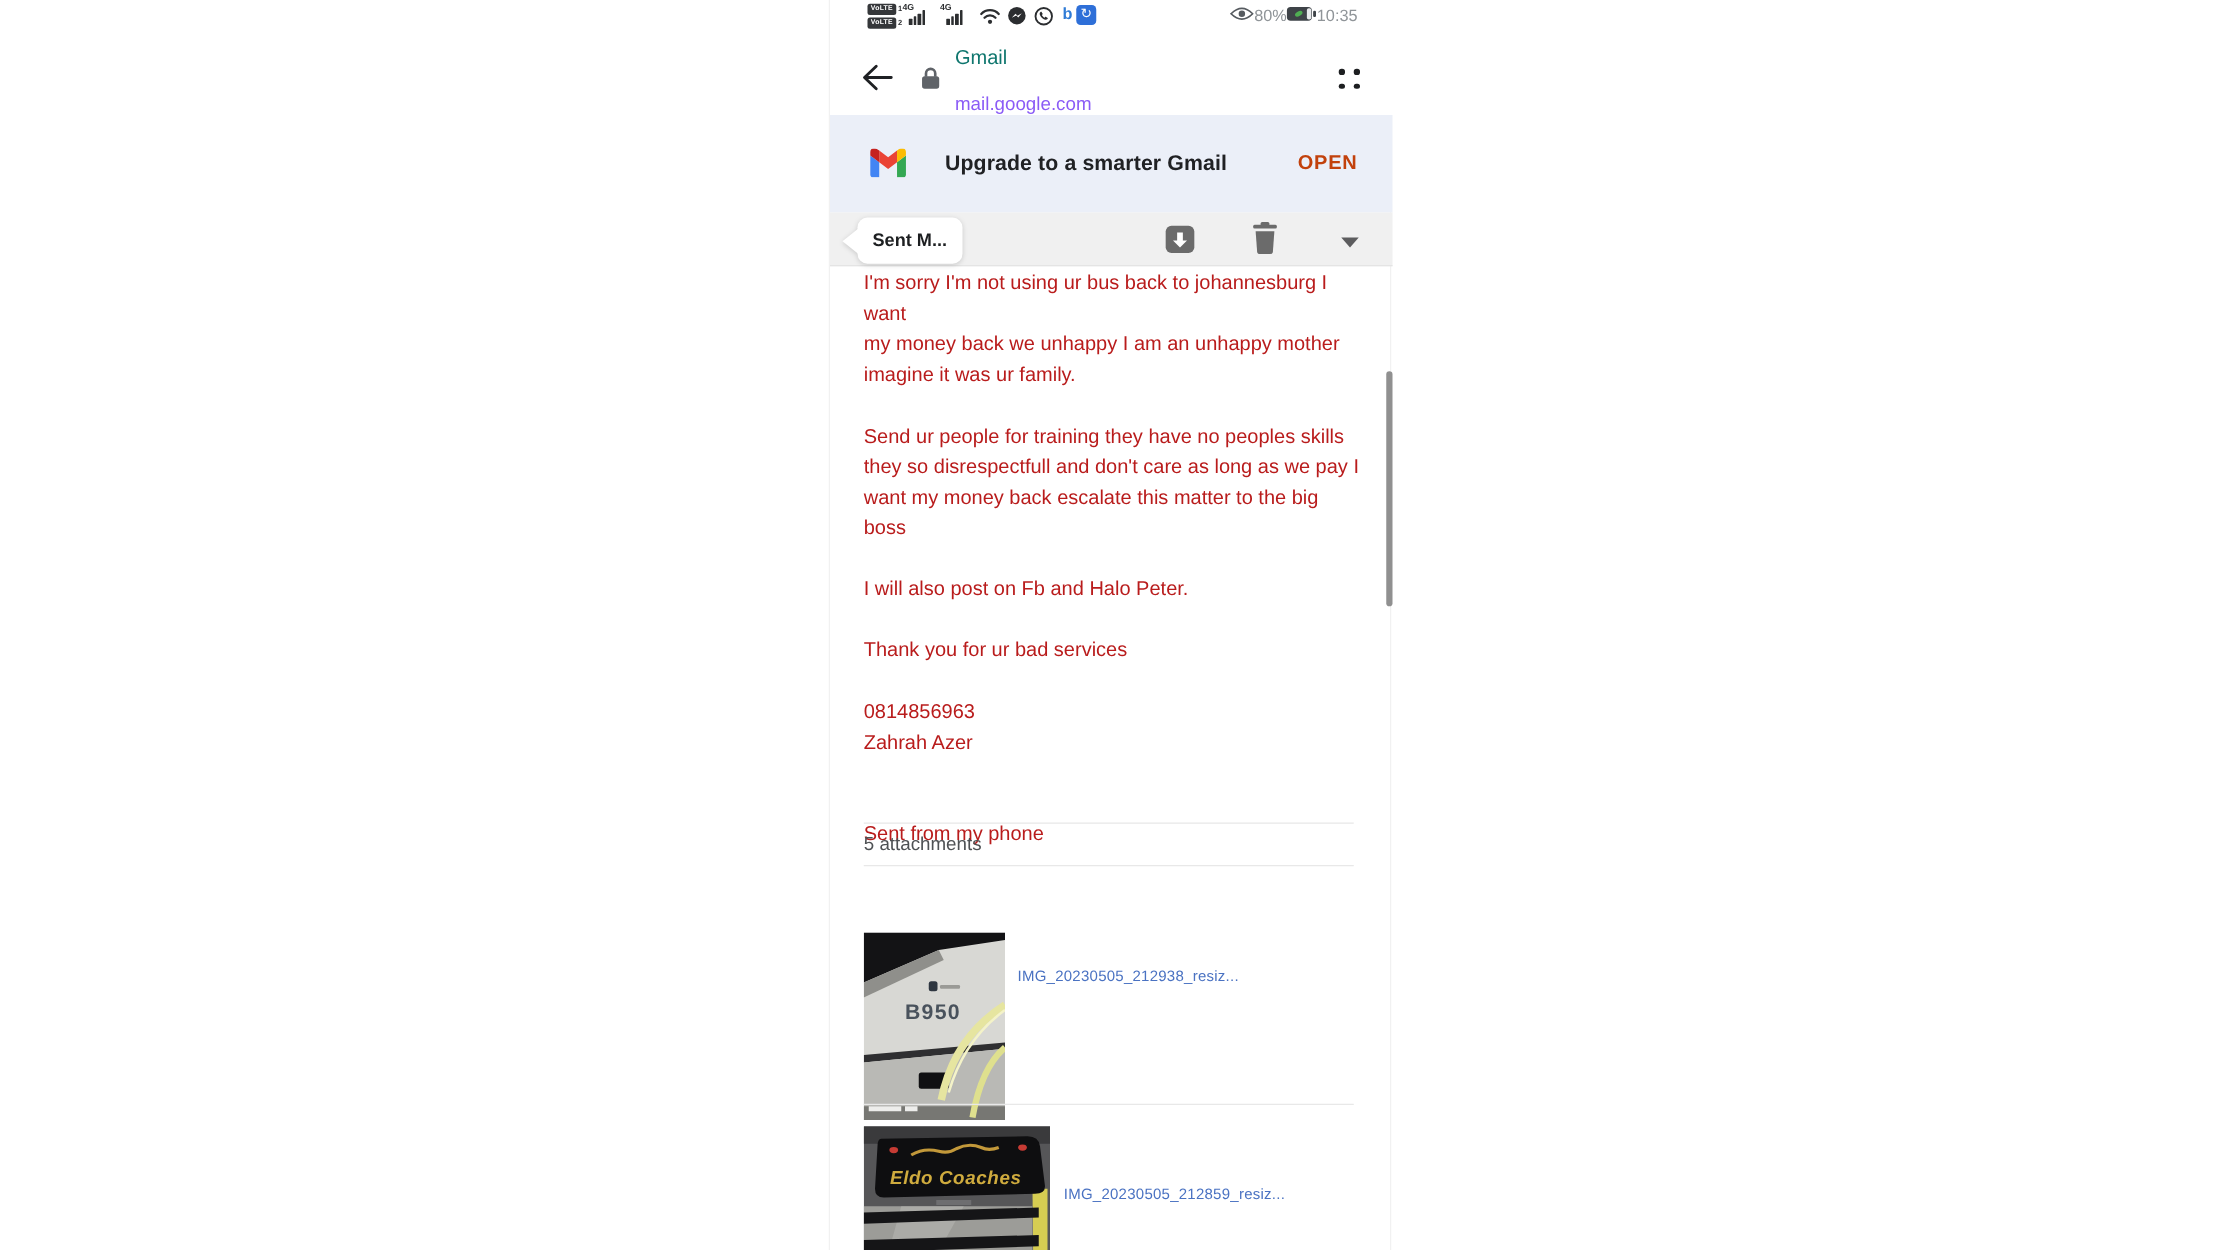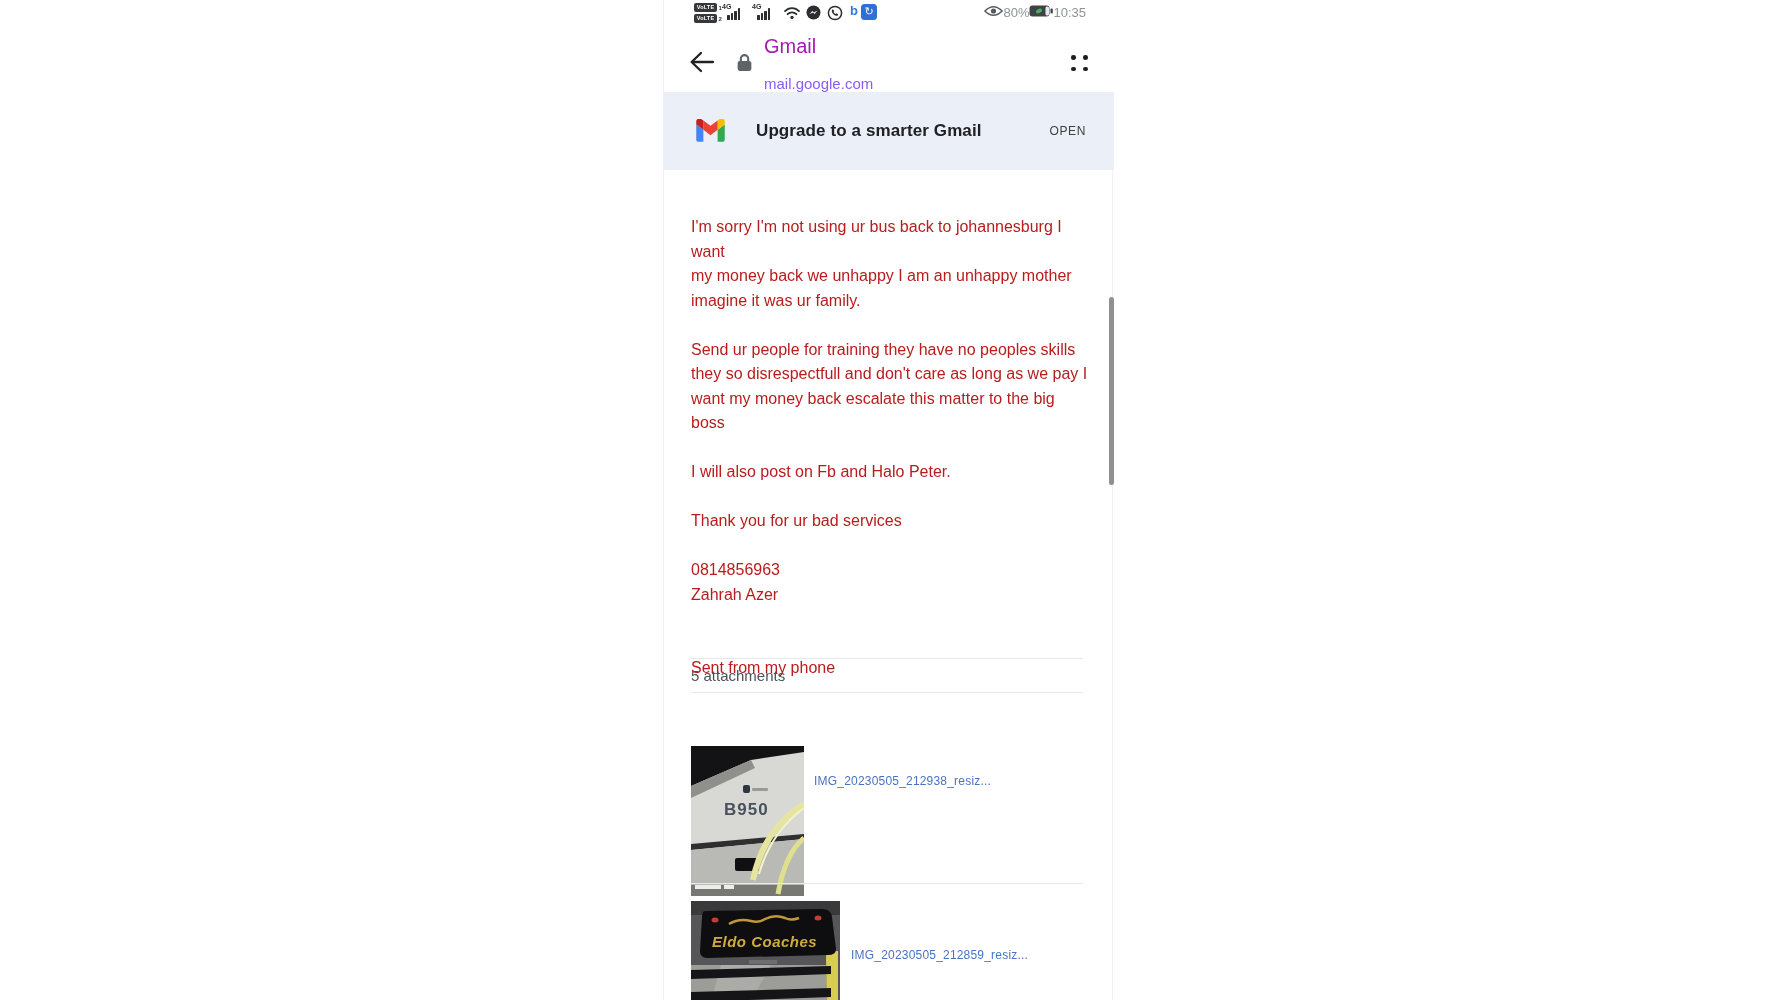--- a/index.html
+++ b/index.html
@@ -28,33 +28,33 @@
              border-radius:3.5px; color:#fff; font-size:11px; line-height:15px; text-align:center; }
   .status-right { position:absolute; right:28px; top:5px; display:flex; align-items:center; gap:0;
                   color:#8f9498; font-size:13px; }
 
   
   .header { position:absolute; left:0; top:28px; width:450px; height:64px; background:#fff; }
   .back-btn { position:absolute; left:24px; top:48px - 28px; }
   .back-btn { top:21px; }
   .lock { position:absolute; left:73px; top:25px; }
   .titles { position:absolute; left:100px; top:7px; }
-  .page-title { font-size:20px; color:#a21caf; line-height:23px; }
+  .page-title { font-size:16px; color:#0f766e; line-height:23px; }
   .page-url { font-size:15px; color:#8b5cf6; line-height:19px; margin-top:16px; }
   .menu-dots { position:absolute; right:26px; top:27px; display:grid;
                grid-template-columns:5px 5px; gap:7px; }
   .menu-dots i { width:4.6px; height:4.6px; background:#1d1f21; border-radius:50%; }
 
   
   .banner { position:absolute; left:0; top:92px; width:450px; height:78px; background:#ebeff8; }
   .banner .gmail-logo { position:absolute; left:32px; top:27px; }
   .banner-text { position:absolute; left:92px; top:0; height:78px; display:flex; align-items:center;
                  font-size:17px; font-weight:bold; color:#202124; letter-spacing:.1px; }
   .open-btn { position:absolute; right:28px; top:0; height:78px; display:flex; align-items:center;
-              font-size:12px; font-weight:normal; color:#404040; letter-spacing:.6px; cursor:pointer; }
+              font-size:16px; font-weight:bold; color:#c2410c; letter-spacing:.6px; cursor:pointer; }
 
   
   .toolbar { position:absolute; left:0; top:170px; width:450px; height:43px; background:#f0f0f0;
              border-bottom:1px solid #e4e4e4; }
   .chip-wrap { position:absolute; left:9px; top:4px; height:37px;
                filter:drop-shadow(0 1px 2px rgba(0,0,0,.16)); }
   .chip-tail { position:absolute; left:1px; top:50%; transform:translateY(-50%); width:0; height:0;
                border-top:12px solid transparent; border-bottom:12px solid transparent;
                border-right:15px solid #ffffff; }
   .chip-body { margin-left:13px; height:37px; background:#fff; border-radius:8px;
@@ -194,20 +194,40 @@
         <path fill="#34a853" d="M33,35.3h7.7c1.8,0,3.3-1.5,3.3-3.3V8.3l-11,8.3V35.3z"></path>
         <path fill="#fbbc04" d="M33,2.2v14.4l11-8.3V3.9c0-4.1-4.7-6.4-7.9-3.9L33,2.2z"></path>
         <path fill="#ea4335" d="M11,16.6V2.2L22,10.5L33,2.2v14.4L22,24.9L11,16.6z"></path>
         <path fill="#c5221f" d="M0,3.9v4.4l11,8.3V2.2L8,0.3C4.7-2.2,0-0.2,0,3.9z"></path>
       </svg>
     </span>
     <span class="banner-text">Upgrade to a smarter Gmail</span>
     <span class="open-btn">OPEN</span>
   </div>
 
+  <div class="toolbar">
+    <div class="chip-wrap">
+      <span class="chip-tail"></span>
+      <span class="chip-body">Sent M...</span>
+    </div>
+    <span class="tb-archive">
+      <svg width="26" height="25" viewBox="0 0 24 24">
+        <rect x="1" y="1.5" width="22" height="21" rx="4.5" fill="#6b6b6b"></rect>
+        <path d="M12 18.2 L6.6 12.8 H9.8 V6.8 H14.2 V12.8 H17.4 Z" fill="#ffffff"></path>
+      </svg>
+    </span>
+    <span class="tb-trash">
+      <svg width="20" height="27" viewBox="0 0 20 27">
+        <rect x="6.5" y="0.5" width="7" height="3.5" rx="1.2" fill="#6b6b6b"></rect>
+        <rect x="0.5" y="2.8" width="19" height="3" rx="1.2" fill="#6b6b6b"></rect>
+        <path d="M2.5 8 h15 l-1.2 16.3 c-.1 1.1-1 1.9-2.1 1.9 H5.8 c-1.1 0-2-.8-2.1-1.9 Z" fill="#6b6b6b"></path>
+      </svg>
+    </span>
+    <span class="tb-caret"></span>
+  </div>
 
   <div class="email-body">I'm sorry I'm not using ur bus back to johannesburg I want
 my money back we unhappy I am an unhappy mother
 imagine it was ur family.
 
 Send ur people for training they have no peoples skills
 they so disrespectfull and don't care as long as we pay I
 want my money back escalate this matter to the big boss
 
 I will also post on Fb and Halo Peter.

